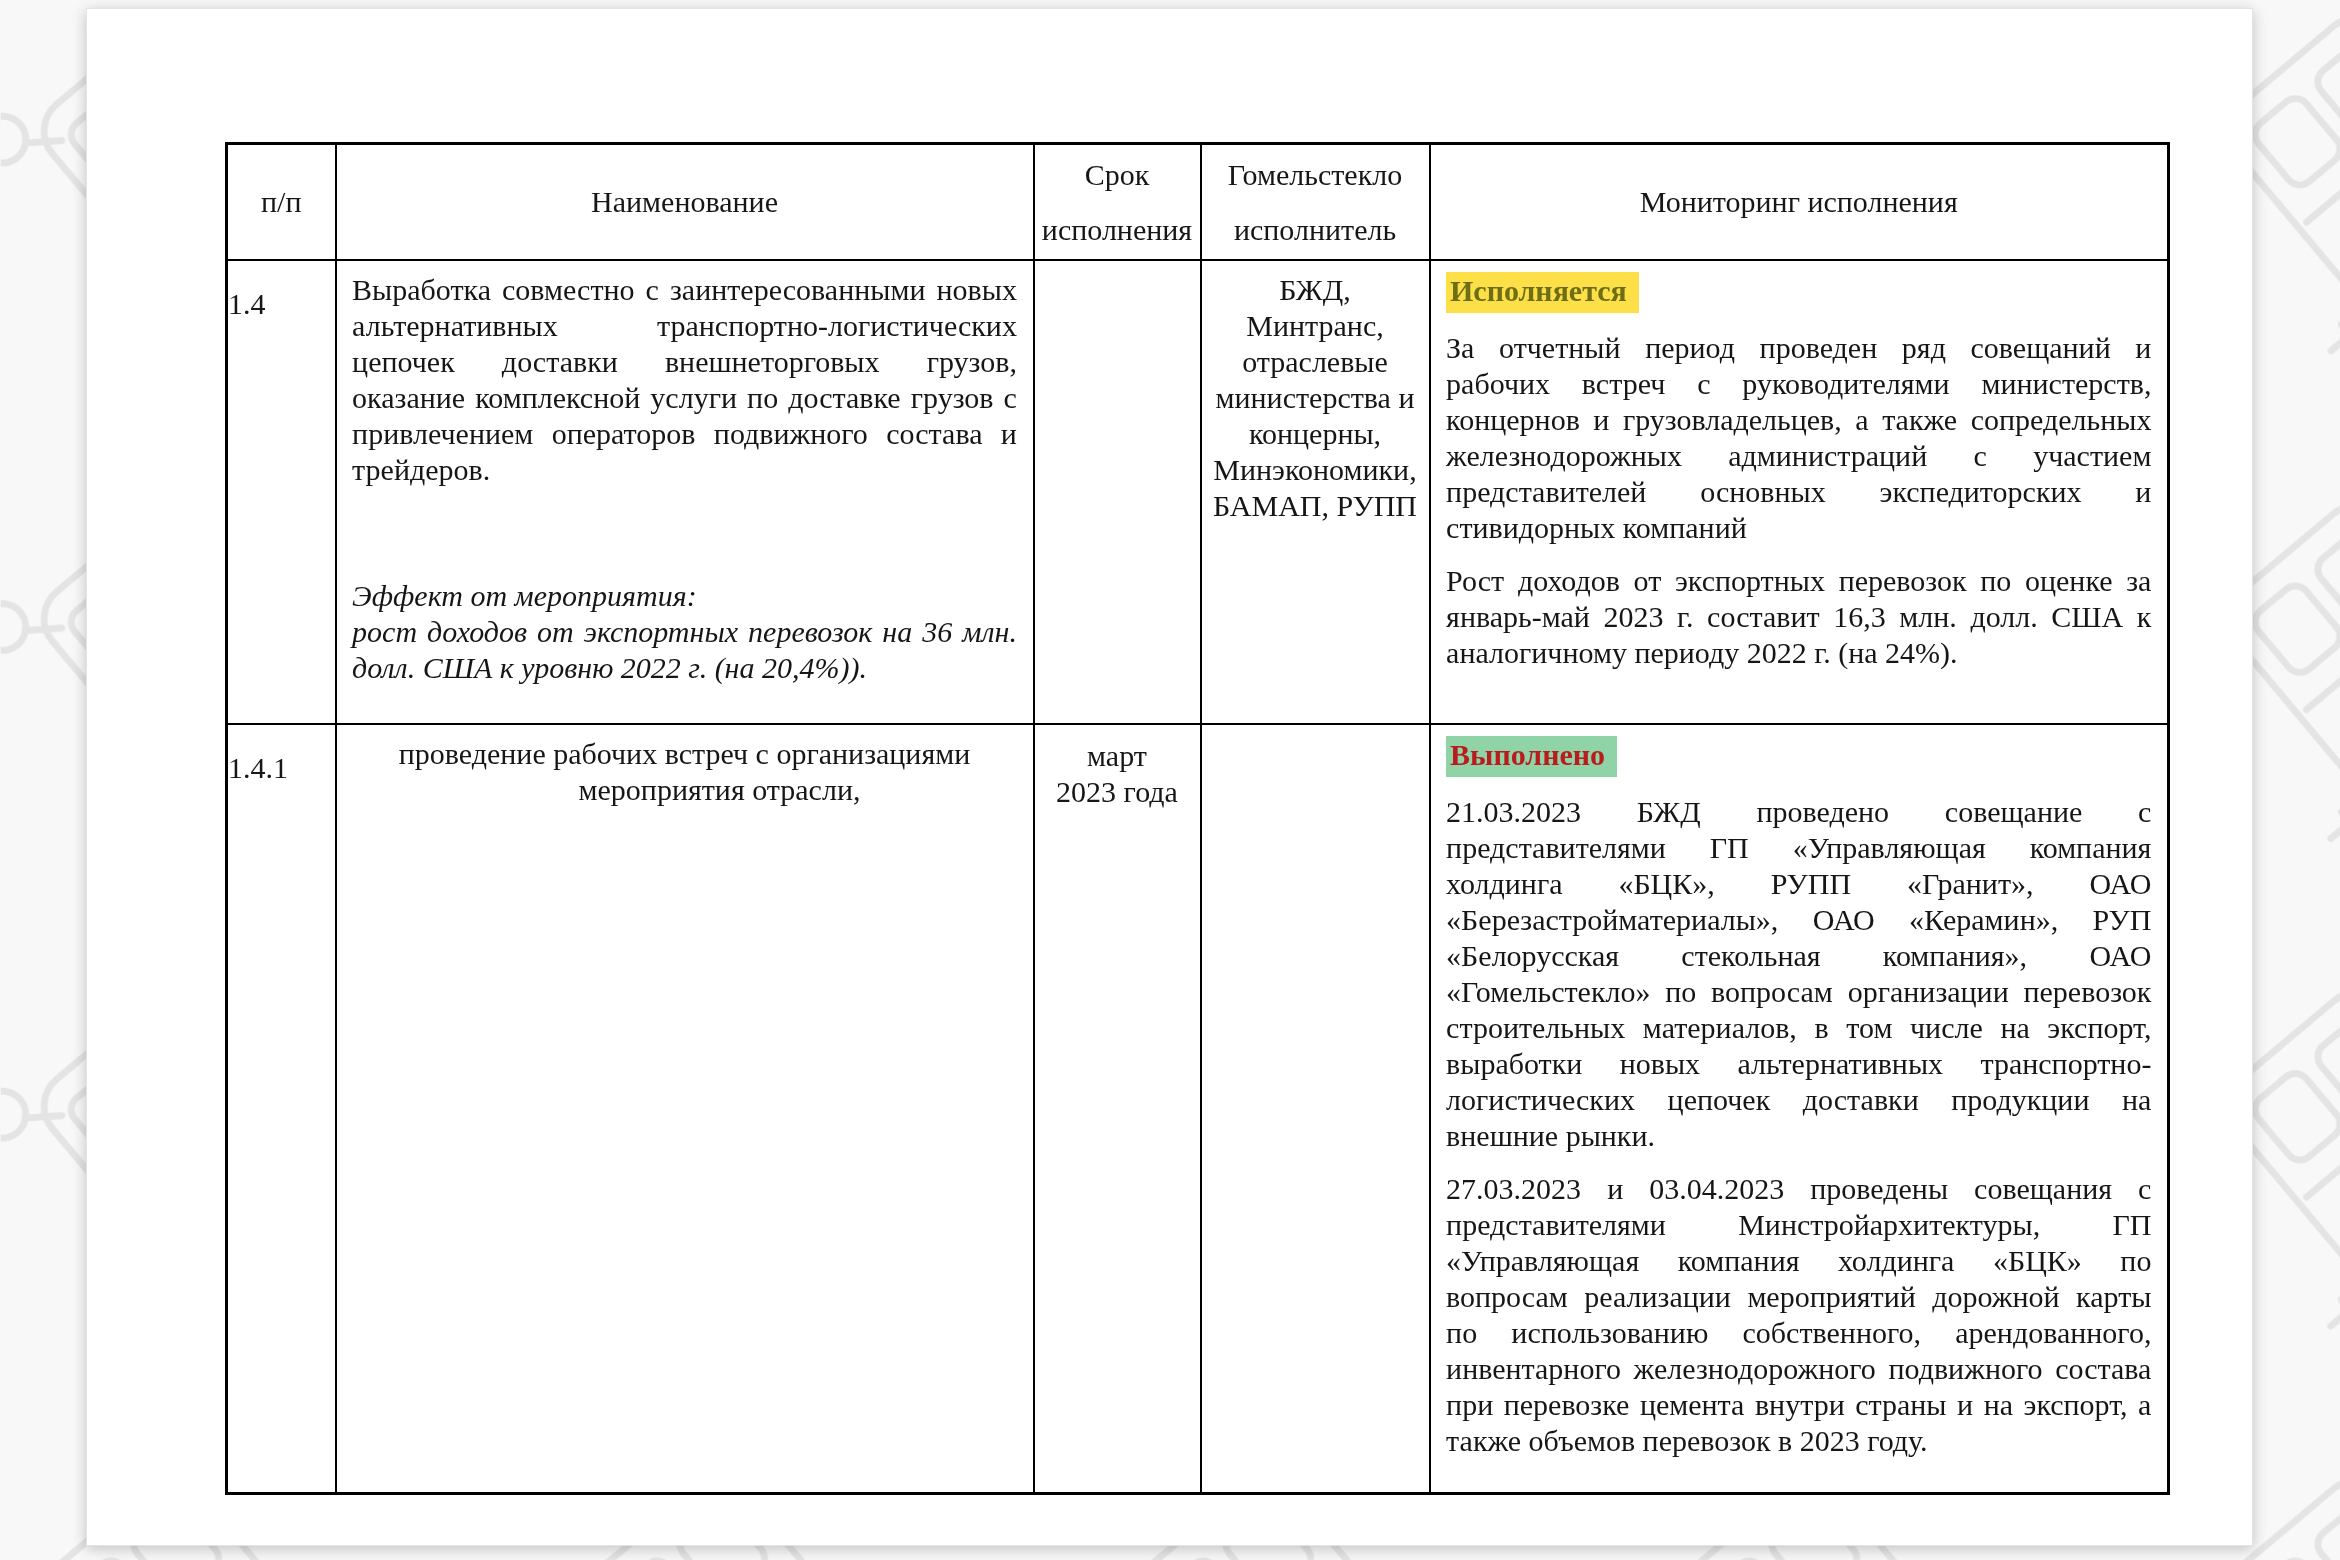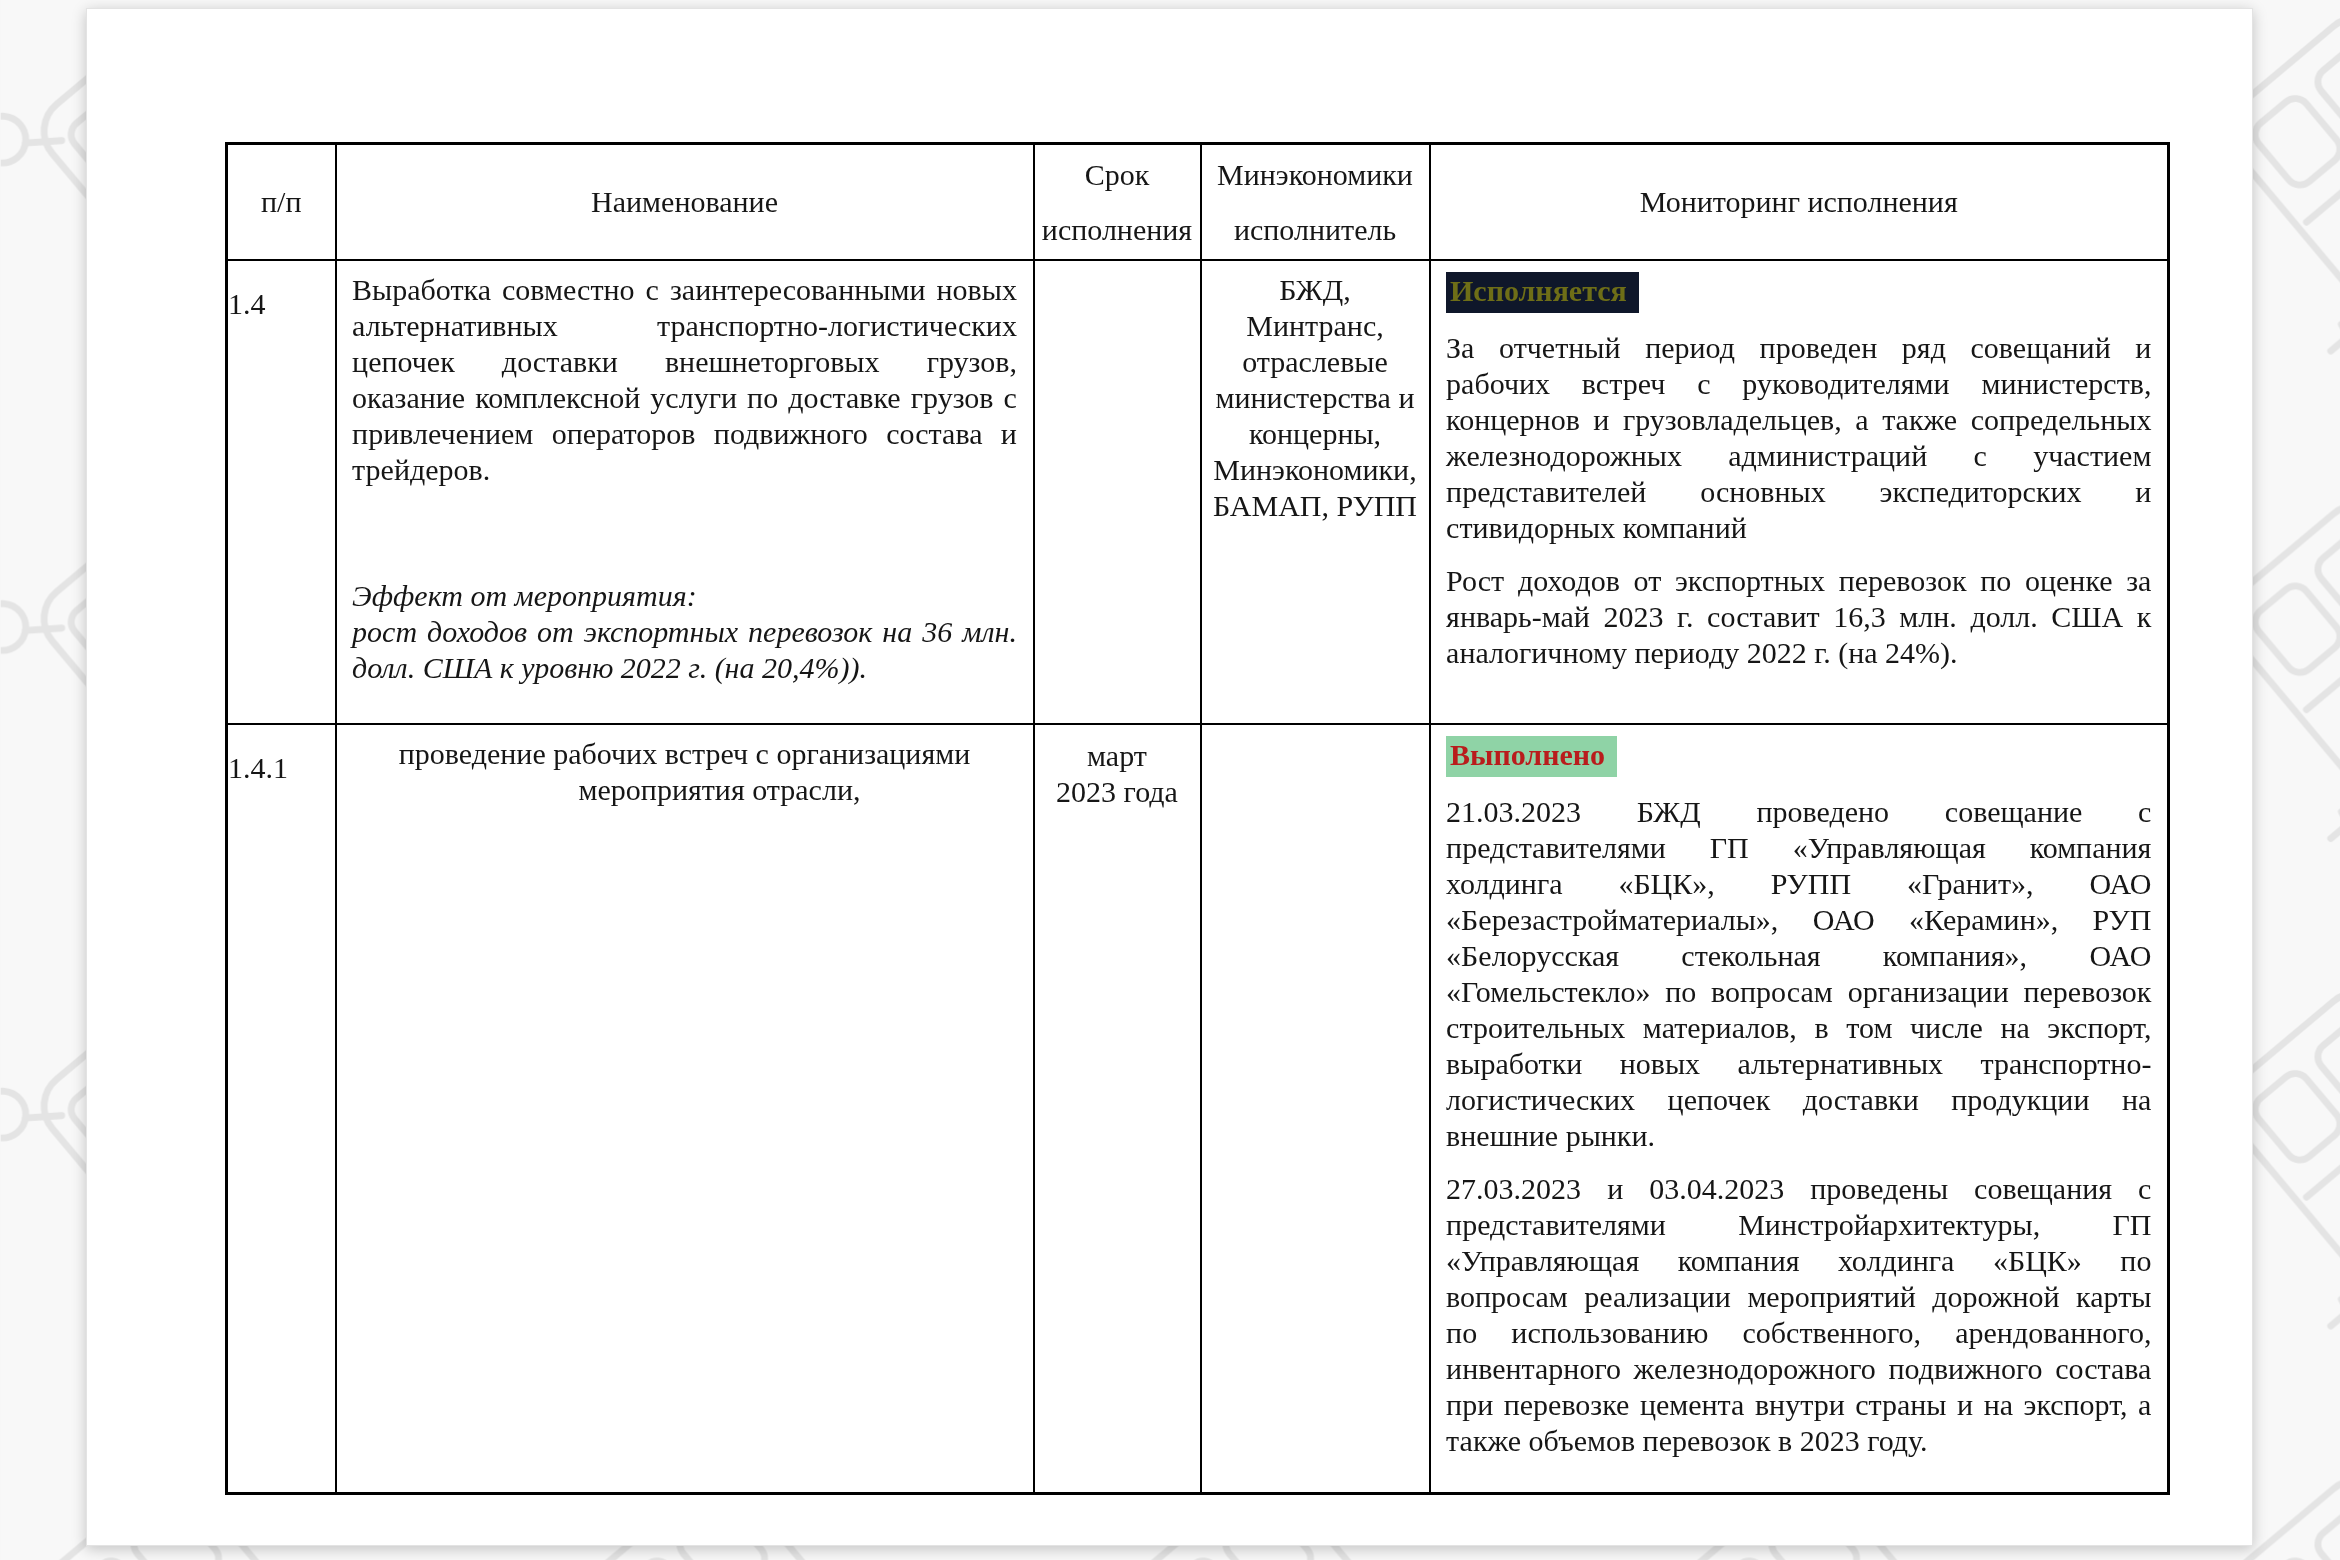--- a/index.html
+++ b/index.html
@@ -35,21 +35,21 @@
   tr.row-141 td{border-top:2.9px solid #000;}
   td.c-num{text-align:left;padding-top:25px;}
   td.c-name{padding:11.7px 15.6px 0 15.6px;}
   td.c-name p.just{text-align:justify;margin:0;}
   td.c-term{text-align:center;padding-top:13.7px;border-radius:23px;}
   td.c-resp{text-align:center;padding:11.7px 7.8px 0 7.8px;}
   td.c-mon{padding:11.7px 15.6px 0 15.6px;text-align:justify;}
   td.c-mon p{margin:0 0 16.6px 0;text-align:justify;}
   .status-line{margin:0 0 26px 0;text-align:left;}
   .hl{display:inline-block;font-weight:bold;padding:1px 11.7px 3.9px 3.9px;}
-  .hl-yellow{background:#0f172a;color:#6e6e17;}
+  .hl-yellow{background:#fde047;color:#6e6e17;}
   .hl-green{background:#8fd3a6;color:#b91c1c;}
   .effect{margin-top:90px;font-style:italic;}
   .effect p{margin:0;}
   .effect p.just{text-align:justify;}
   .name-141 p{margin:0;text-align:center;}
   .name-141 p.line2{padding-left:70px;}
   .term-line{display:block;}
 </style>
 </head>
 <body>
@@ -96,21 +96,21 @@
       <col style="width:698px">
       <col style="width:167px">
       <col style="width:229px">
       <col style="width:739px">
     </colgroup>
     <thead>
       <tr>
         <th>п/п</th>
         <th>Наименование</th>
         <th>Срок исполнения</th>
-        <th>Минэкономики исполнитель</th>
+        <th>Гомельстекло исполнитель</th>
         <th>Мониторинг исполнения</th>
       </tr>
     </thead>
     <tbody>
       <tr class="row-14">
         <td class="c-num">1.4</td>
         <td class="c-name">
           <p class="just">Выработка совместно с заинтересованными новых альтернативных транспортно-логистических цепочек доставки внешнеторговых грузов, оказание комплексной услуги по доставке грузов с привлечением операторов подвижного состава и трейдеров.</p>
           <div class="effect">
             <p>Эффект от мероприятия:</p>

